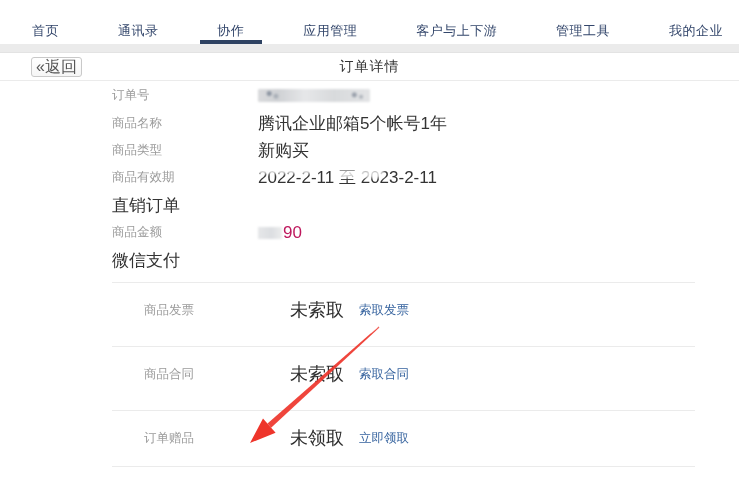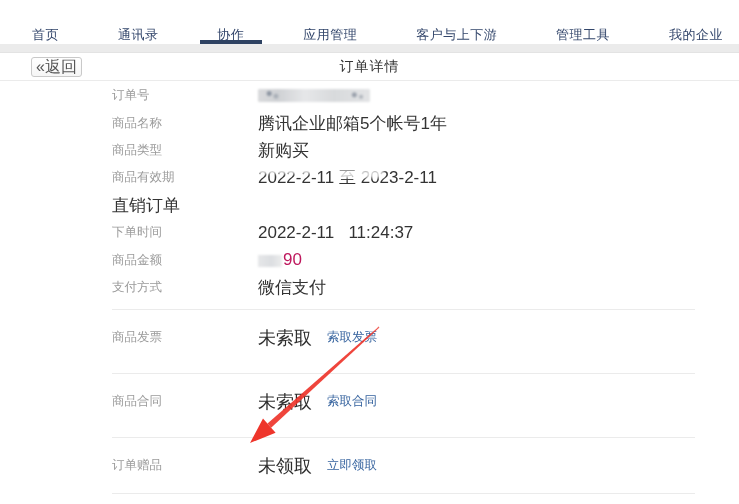--- a/index.html
+++ b/index.html
@@ -16,23 +16,23 @@
     height: 44px;
     display: flex;
     justify-content: space-between;
     align-items: stretch;
     padding: 0 16px 0 32px;
     background: #fff;
   }
   .nav-item {
     position: relative;
     display: flex;
-    align-items: flex-end;
+    align-items: flex-start;
     height: 100%;
-    padding-top: 6px;
+    padding-top: 22px;
     text-decoration: none;
     cursor: pointer;
   }
   .nav-label { font-size: 13px; color: #33466b; letter-spacing: .5px; }
   .nav-item.active::after {
     content: "";
     position: absolute;
     left: 50%; bottom: 0;
     transform: translateX(-50%);
     width: 62px; height: 4px;
@@ -119,21 +119,21 @@
     width: 24px; height: 12px;
     margin-right: 1px;
     background: linear-gradient(90deg, #e6e7e9, #dcdee1 55%, #eceded);
     filter: blur(1px);
   }
 
   
   .divider { height: 1px; width: 583px; background: #ebebeb; }
   .actions .divider:first-child { margin-top: 8px; }
   .action-block .divider { margin: 0; }
-  .action-row { display: flex; align-items: center; height: 55px; }
+  .action-row { display: flex; align-items: center; height: 55px; margin-left: 32px; }
   .status { font-size: 18px; color: #2e2e2e; }
   .action-link {
     margin-left: 15px;
     font-size: 12.5px;
     color: #37649f;
     text-decoration: none;
     cursor: pointer;
   }
   .final-divider { margin-top: 0; }
 
@@ -193,30 +193,25 @@
         <span class="label">商品类型</span>
         <span class="value">新购买</span>
       </div>
         <div class="row redact-partial">
         <span class="label">商品有效期</span>
         <span class="value">2022-2-11 至 2023-2-11</span>
       </div>
         <div class="row">
         <span class="value">直销订单</span>
       </div>
-        <div class="row">
-        <span class="label">下单时间</span>
-        <span class="value">2022-2-11   11:24:37</span>
-      </div>
         <div class="row redact-partial_left">
         <span class="label">商品金额</span>
         <span class="value">90</span>
       </div>
         <div class="row">
-        <span class="label">支付方式</span>
         <span class="value">微信支付</span>
       </div>
       </div>
 
     <div class="actions">
 
     <div class="action-block">
         <div class="divider"></div>
         <div class="action-row">
           <span class="label">商品发票</span>

